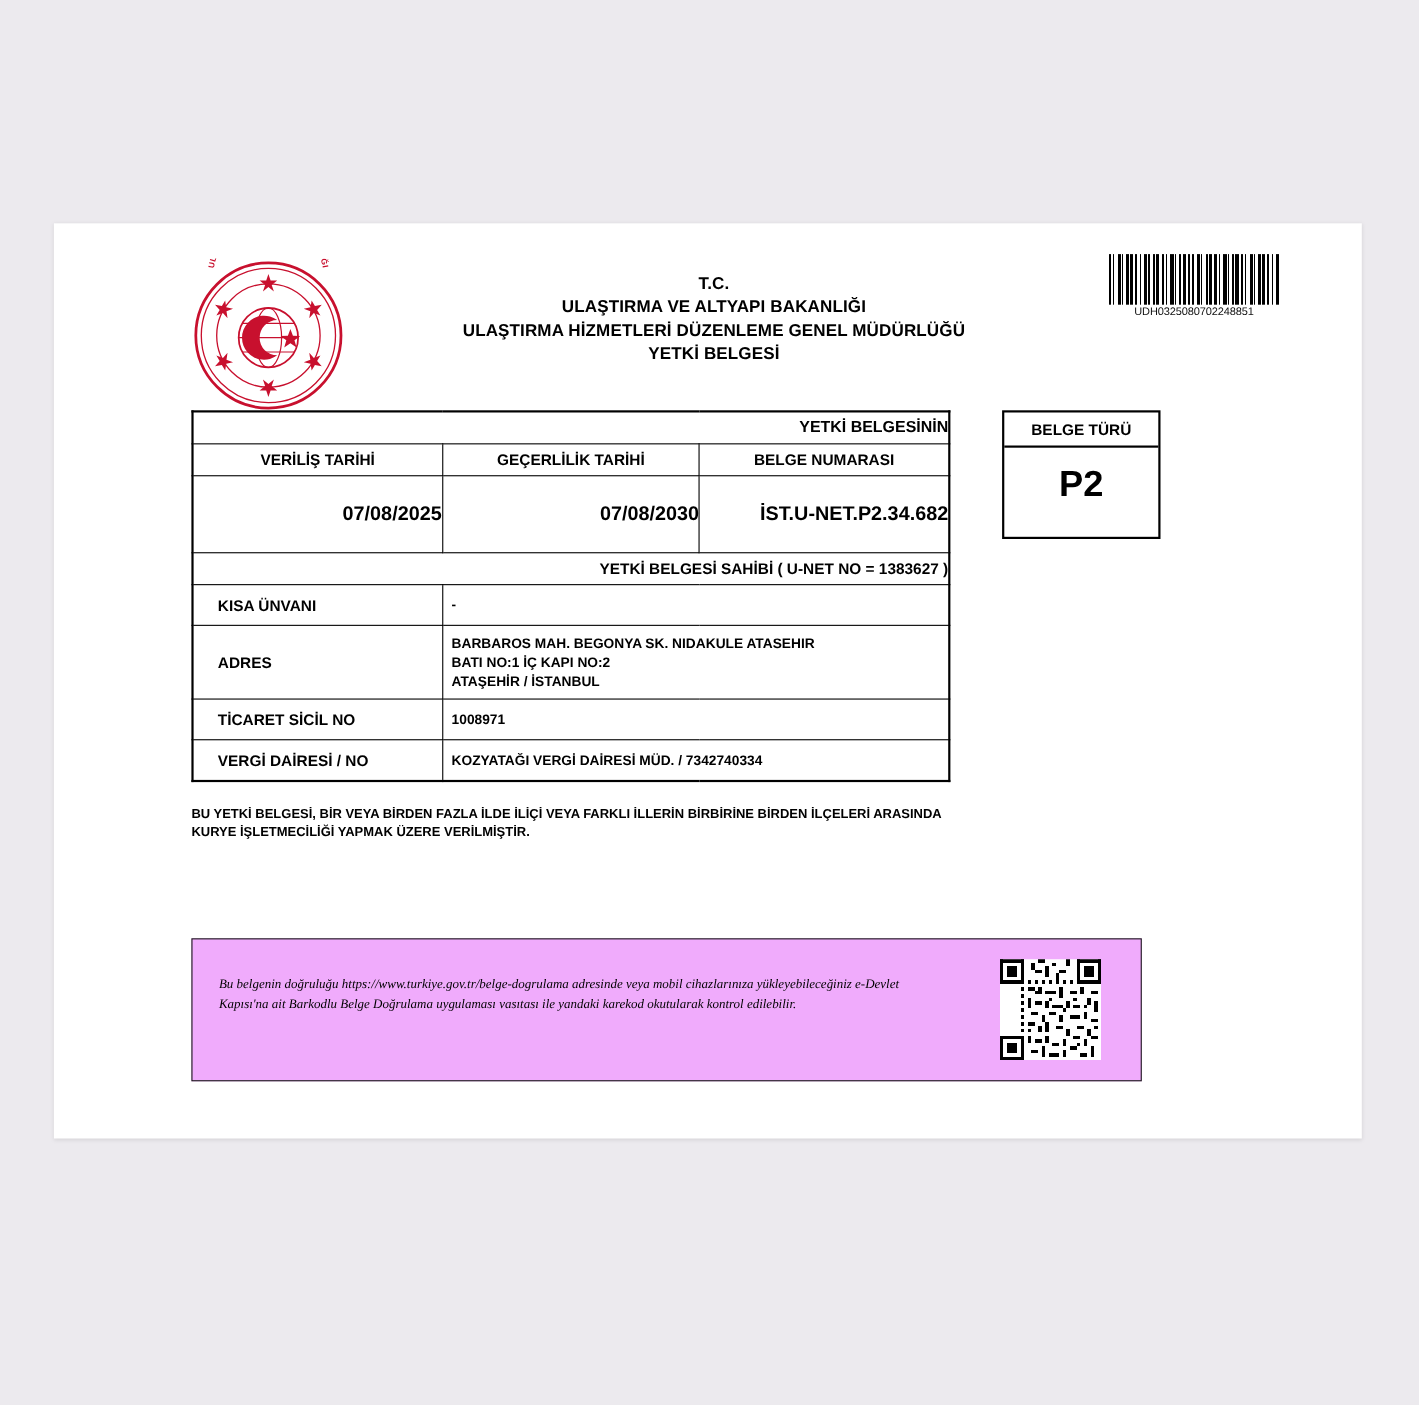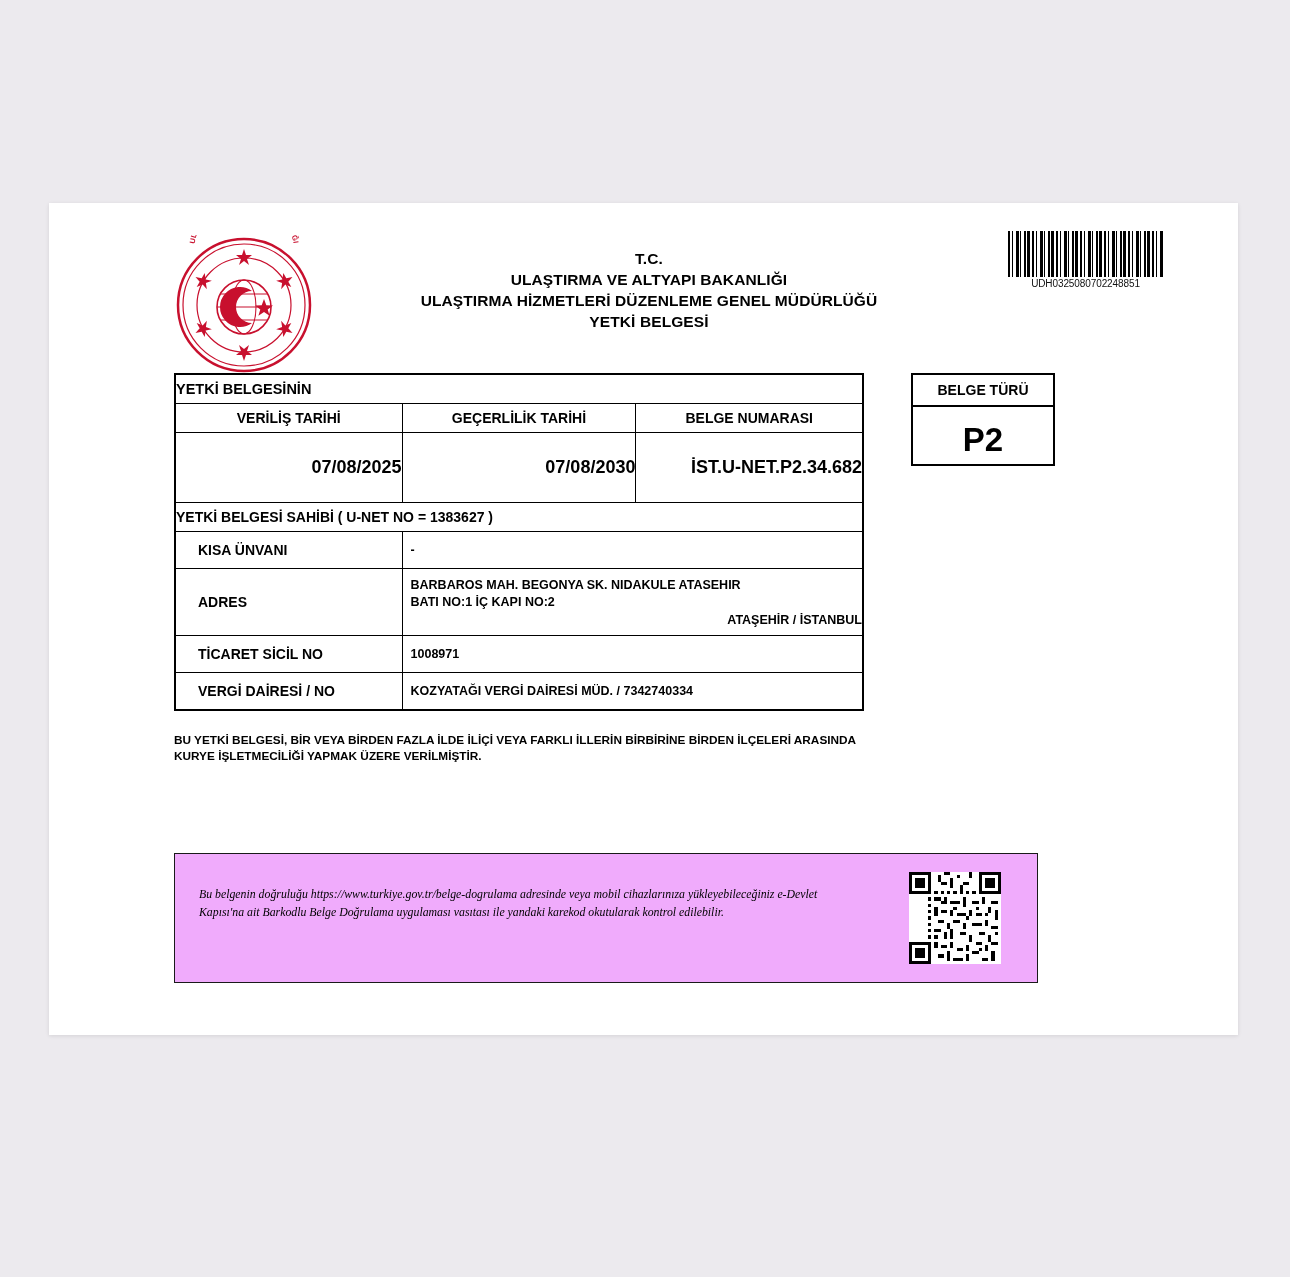--- a/index.html
+++ b/index.html
@@ -98,21 +98,21 @@
     border: 2.5px solid #000;
     border-collapse: collapse;
     background: #fff;
   }
   .main-table td {
     border: 1px solid #000;
     padding: 0;
     vertical-align: middle;
   }
   .cell-title {
-    text-align: left;
+    text-align: right;
     font-size: 14.5px;
     font-weight: bold;
     padding: 6px 0 !important;
   }
   .cell-head {
     text-align: center;
     font-size: 14px;
     font-weight: bold;
     padding: 6px 0 !important;
   }
@@ -130,21 +130,21 @@
   }
   .cell-data {
     font-size: 12.5px;
     font-weight: bold;
     padding: 8px 0 8px 8px !important;
   }
   .row-tall { height: 62px; }
   .adres-line1, .adres-line2 { display:block; line-height:1.35; }
   .adres-city {
     display:block;
-    text-align:right;
+    text-align:left;
     padding-right: 0;
     margin-top: 2px;
   }
 
   
   .belge-turu {
     position: absolute;
     left: 862px;
     top: 170px;
     width: 140px;
@@ -155,21 +155,21 @@
     text-align: center;
     font-size: 14px;
     font-weight: bold;
     padding: 7px 0;
     border-bottom: 2px solid #000;
   }
   .belge-turu-code {
     text-align: center;
     font-size: 33px;
     font-weight: bold;
-    padding: 16px 0 8px;
+    padding: 16px 0 32px;
     line-height: 1;
   }
 
   
   .note {
     position: absolute;
     left: 125px;
     top: 530px;
     width: 700px;
     font-size: 11.8px;

